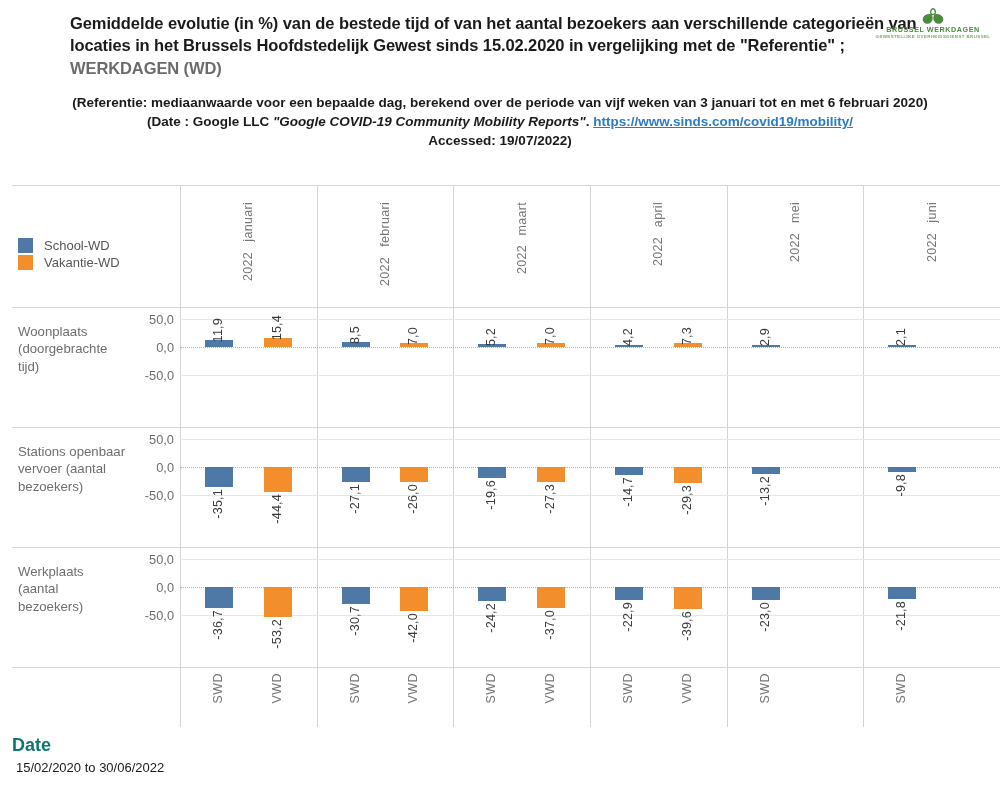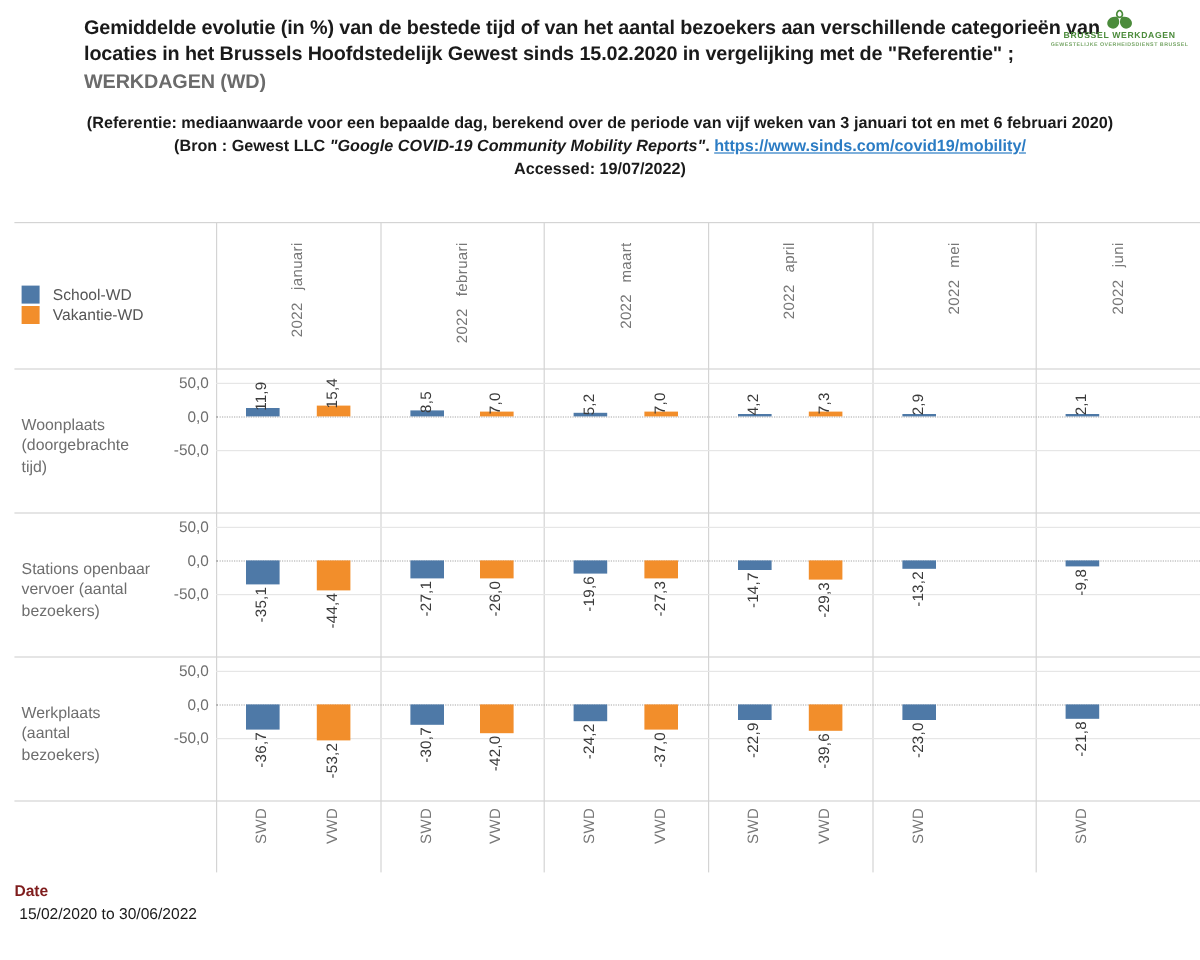--- a/index.html
+++ b/index.html
@@ -132,21 +132,21 @@
   .panel{
     position:absolute; left:0;
     width:1000px; height:120px;
   }
   .panel.p0{ top:122px; }
   .panel.p1{ top:242px; }
   .panel.p2{ top:362px; }
 
   .row-label{
     position:absolute;
-    left:18px; top:38px;
+    left:18px; top:16px;
     width:108px;
     font-size:13.2px;
     color:#6e6e6e;
     line-height:1.32;
   }
   .ticks{
     position:absolute;
     left:126px; top:0;
     width:50px; height:120px;
   }
@@ -201,40 +201,40 @@
     color:#777777;
     letter-spacing:0.4px;
   }
 
   
   .footer{
     position:absolute;
     left:12px; top:735px;
   }
   .footer-title{
-    font-size:13px;
-    font-weight:bold;
-    color:#7f1d1d;
+    font-size:18px;
+    font-weight:bold;
+    color:#0f766e;
     margin-bottom:4px;
   }
   .footer-value{
     font-size:13px;
     color:#1a1a1a;
     padding-left:4px;
   }
 </style>
 </head>
 <body>
 
 <div class="header">
   <div class="title"><span>Gemiddelde evolutie (in %) van de bestede tijd of van het aantal bezoekers aan verschillende categorieën van locaties in het Brussels Hoofdstedelijk Gewest sinds 15.02.2020 in vergelijking met de "Referentie"  ; </span><span class="gray">WERKDAGEN (WD)</span></div>
 
   <div class="subtitle">
     <div>(Referentie: mediaanwaarde voor een bepaalde dag, berekend over de periode van vijf weken van 3 januari tot en met 6 februari 2020)</div>
-    <div><span>(Bron : Gewest LLC </span><span class="ital">"Google COVID-19 Community Mobility Reports"</span><span>. </span><span class="link">https://www.sinds.com/covid19/mobility/</span></div>
+    <div><span>(Date : Google LLC </span><span class="ital">"Google COVID-19 Community Mobility Reports"</span><span>. </span><span class="link">https://www.sinds.com/covid19/mobility/</span></div>
     <div>Accessed: 19/07/2022)</div>
   </div>
 
   <div class="logo">
     <svg class="logo-mark" width="26" height="17" viewBox="0 0 26 17">
       <path d="M13 0.6 C10.6 1.6 10.1 4.1 11.1 5.6 C11.9 6.8 14.1 6.8 14.9 5.6 C15.9 4.1 15.4 1.6 13 0.6 Z" fill="#ffffff" stroke="#4b8b3b" stroke-width="1.4"></path>
       <path d="M11.4 6.4 C8.2 5.4 4.4 6.6 3.1 9.6 C1.9 12.4 3.6 15.3 6.6 15.8 C9.6 16.3 12.0 14.2 12.6 11.2 C12.9 9.6 12.5 7.6 11.4 6.4 Z" fill="#4b8b3b"></path>
       <path d="M14.6 6.4 C17.8 5.4 21.6 6.6 22.9 9.6 C24.1 12.4 22.4 15.3 19.4 15.8 C16.4 16.3 14.0 14.2 13.4 11.2 C13.1 9.6 13.5 7.6 14.6 6.4 Z" fill="#4b8b3b"></path>
     </svg>
     <div class="logo-name">BRUSSEL WERKDAGEN</div>

